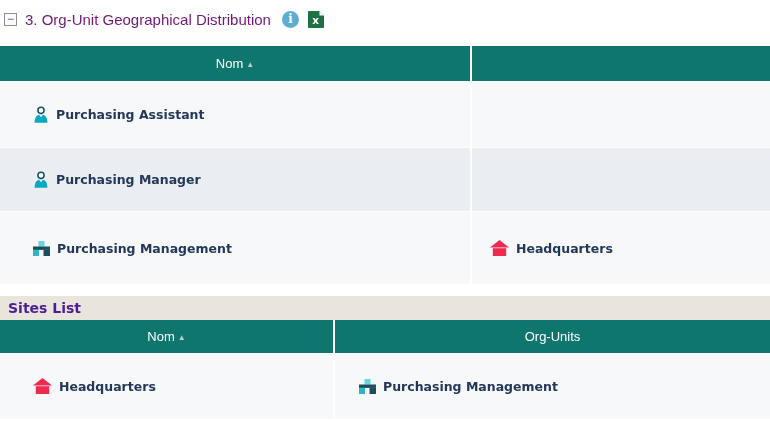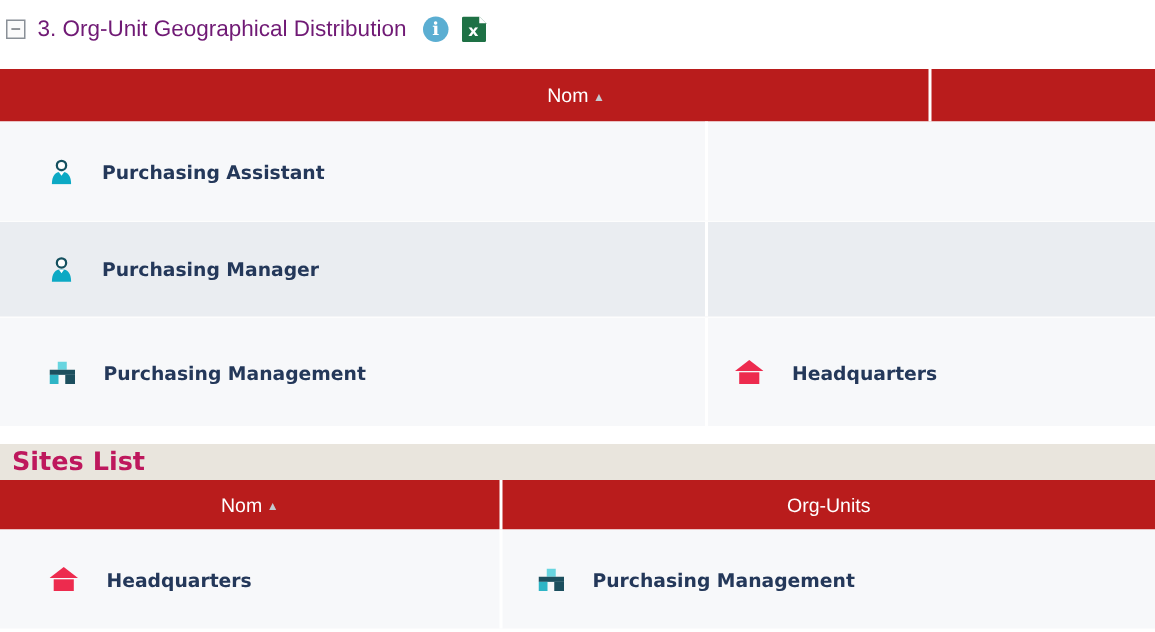--- a/index.html
+++ b/index.html
@@ -14,52 +14,52 @@
     display: flex; align-items: center; justify-content: center; cursor: pointer; }
   .section-title { color: #701a75; font-size: 15px; margin-left: 2px; }
   .info-badge { width: 17px; height: 17px; border-radius: 50%; background: #5baed2;
     color: #ffffff; font-family: "DejaVu Serif", serif; font-weight: bold;
     font-size: 12px; display: flex; align-items: center; justify-content: center;
     margin-left: 5px; cursor: pointer; }
   .excel-btn { display: flex; align-items: center; margin-left: 3px; cursor: pointer; }
 
   
   .grid { width: 770px; }
-  .grid-head { display: flex; background: #b91c1c; justify-content: center; }
+  .grid-head { display: flex; background: #0f766e; }
   .grid-head .hcell { color: #ffffff; font-size: 13px; display: flex;
     align-items: center; justify-content: center; cursor: pointer; }
   .t1 .hcell { height: 35px; }
   .t2 .hcell { height: 33px; }
   .c1-t1 { width: 472px; border-right: 2px solid #ffffff; }
   .c2-t1 { flex: 1; }
   .c1-t2 { width: 335px; border-right: 2px solid #ffffff; }
   .c2-t2 { flex: 1; border-radius: 10px; }
   .sort-arrow { font-size: 8px; color: #c3c9cf; margin-left: 3px; position: relative; top: 1px; }
 
   .grid-row { display: flex; }
   .grid-row .cell { display: flex; align-items: center; }
   .bg-light { background: #f7f8fa; }
   .bg-alt   { background: #eaedf1; border-top: 1px solid #fdfdfd; border-bottom: 1px solid #fdfdfd; }
-  .entity { display: flex; align-items: center; gap: 19px; }
+  .entity { display: flex; align-items: center; gap: 7px; }
   .entity-label { color: #24385a; font-family: "DejaVu Sans", sans-serif;
     font-weight: bold; font-size: 12.5px; }
 
   .r1 { height: 66px; }
   .r2 { height: 65px; }
   .r3 { height: 72px; }
   .pad-name-t1 { padding-left: 33px; }
   .pad-site-t1 { padding-left: 18px; }
   .pad-name-t2 { padding-left: 33px; }
   .pad-org-t2  { padding-left: 24px; }
 
   
   .gap { height: 12px; background: #ffffff; }
   .sites-bar { height: 24px; background: #e9e5dd; display: flex; align-items: center;
-    padding-left: 8px; color: #be185d; font-family: "DejaVu Sans", sans-serif;
-    font-weight: bold; font-size: 17px; }
+    padding-left: 8px; color: #4c1d95; font-family: "DejaVu Sans", sans-serif;
+    font-weight: bold; font-size: 14px; }
   .t2-row { height: 66px; }
 
   svg { display: block; }
 </style>
 </head>
 <body>
 
 <div class="titlebar">
   <span class="collapse-box">−</span>
   <span class="section-title">3. Org-Unit Geographical Distribution</span>

